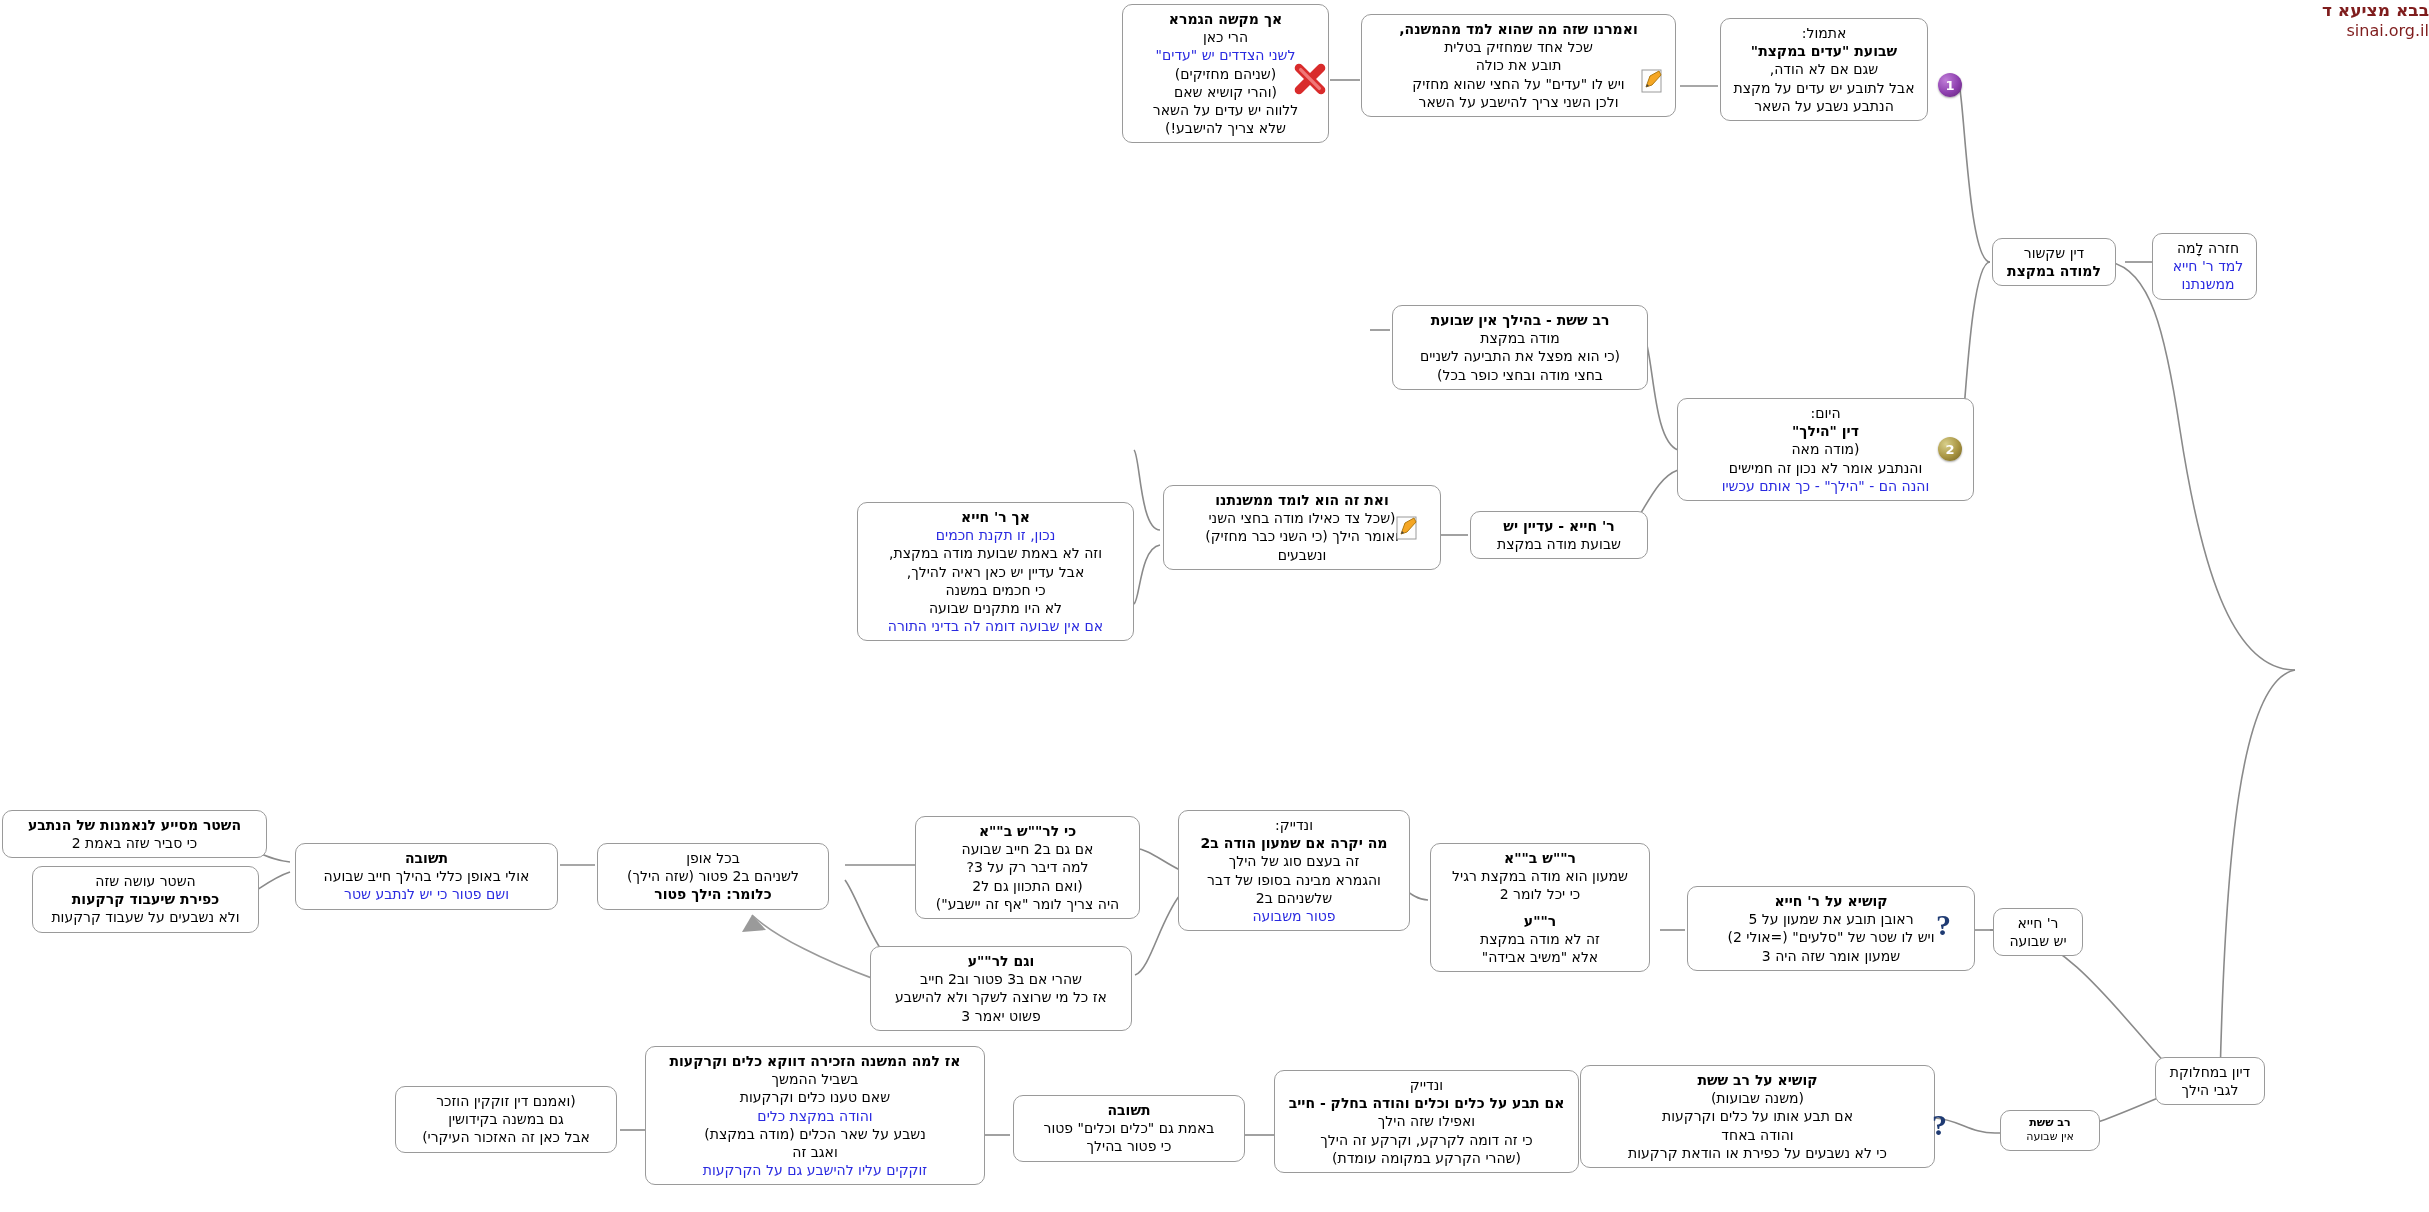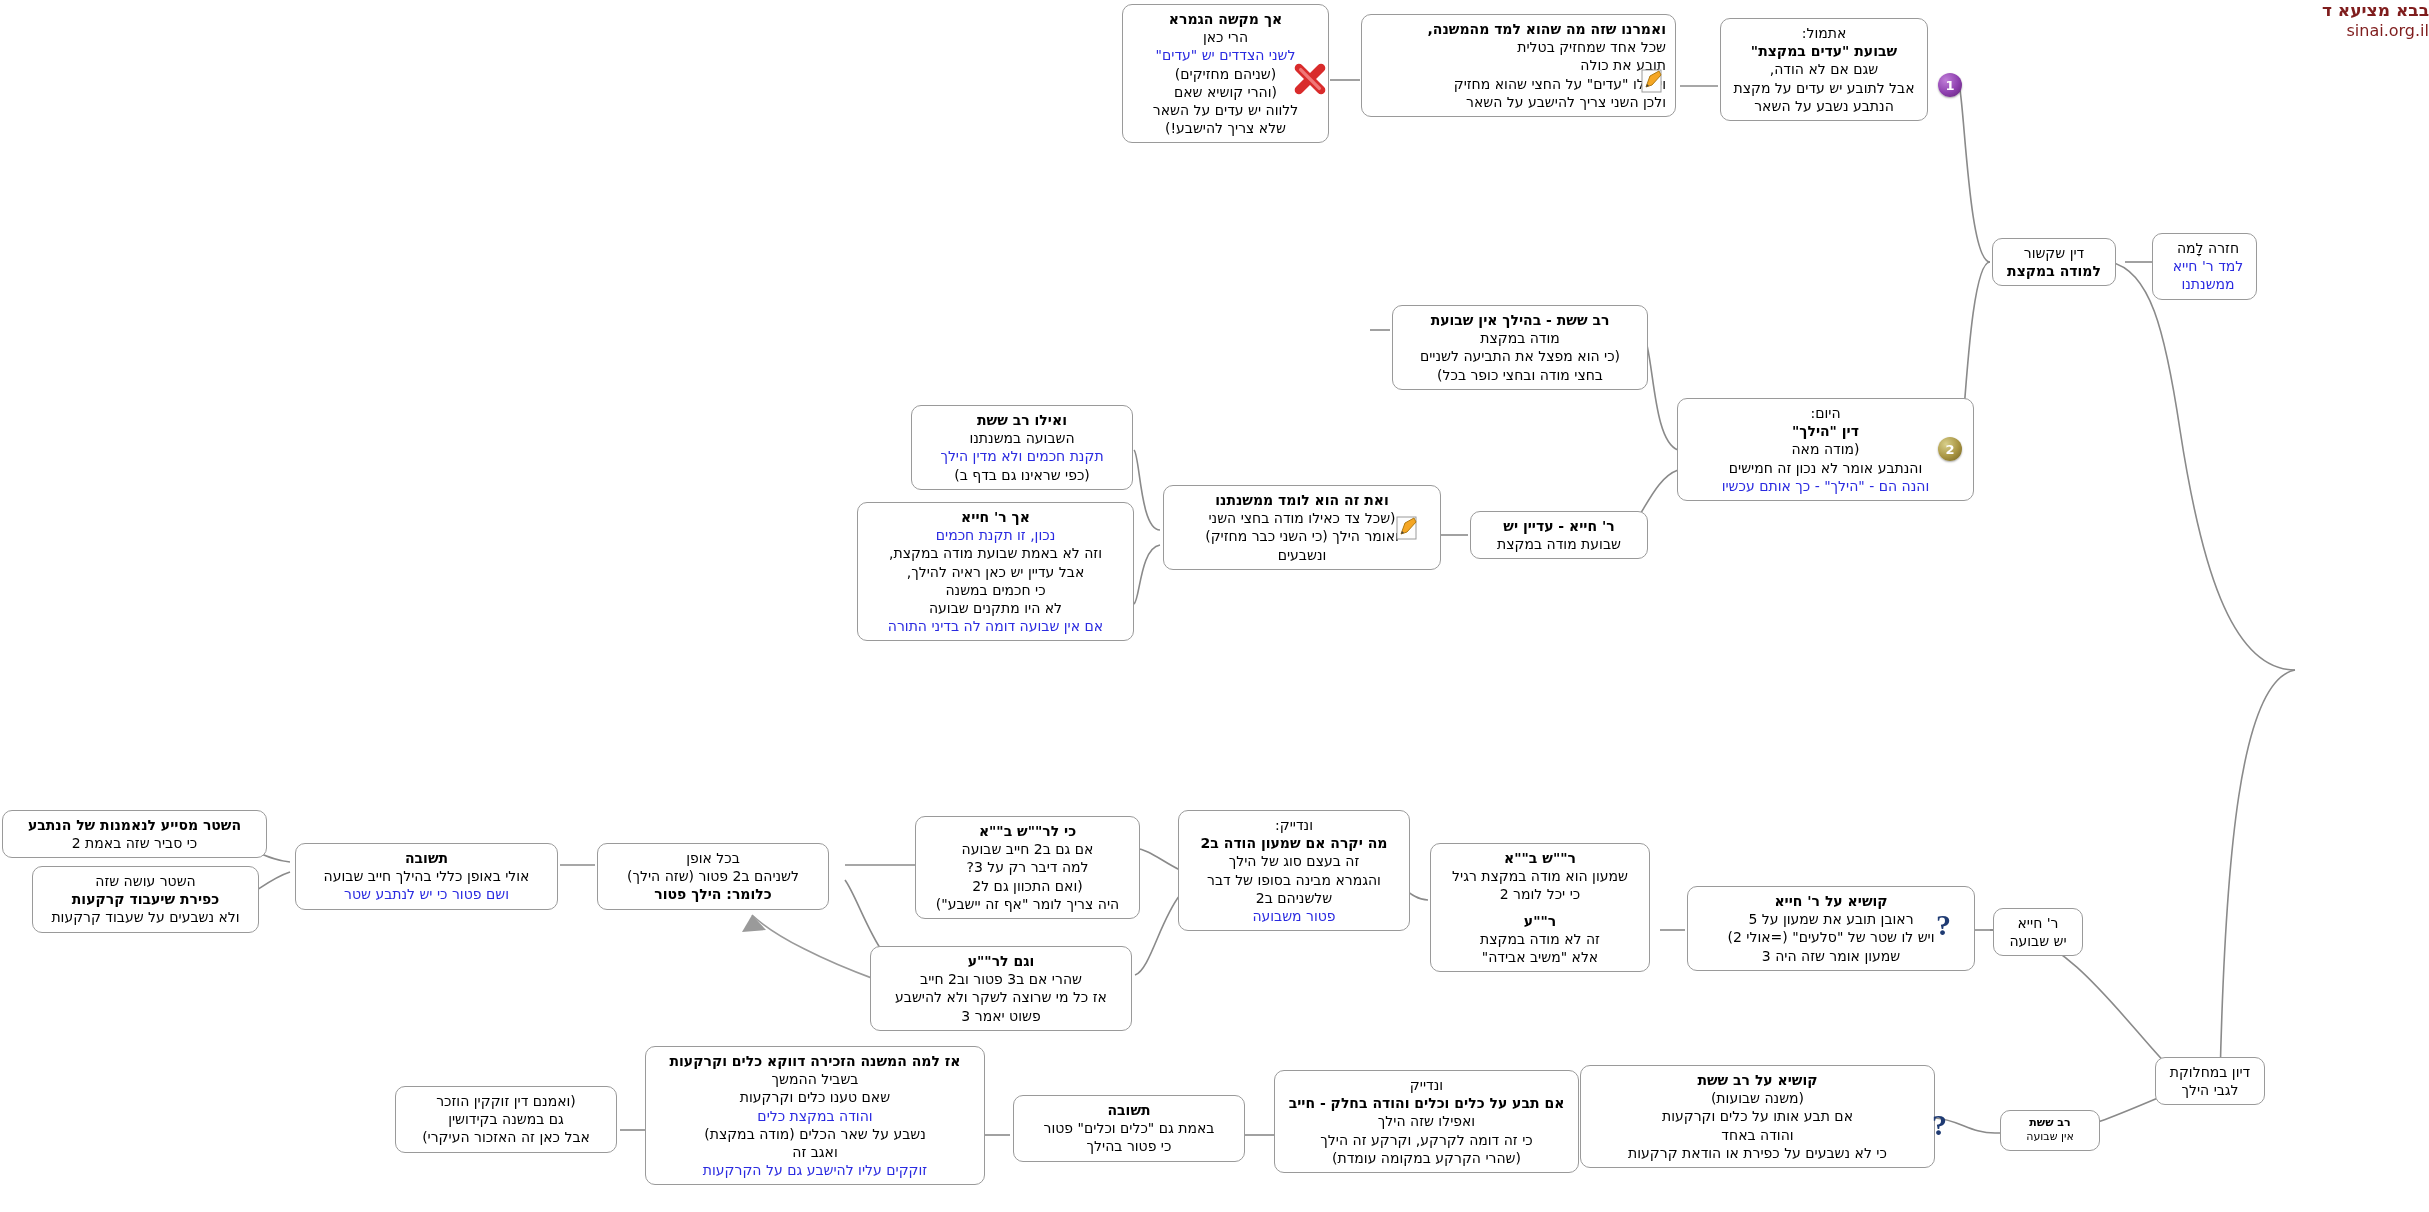--- a/index.html
+++ b/index.html
@@ -161,21 +161,21 @@
   <svg class="xmark" style="left:1293px;top:62px;" viewBox="0 0 40 40">
     <g stroke="#d92b2b" stroke-width="10" stroke-linecap="round">
       <line x1="7" y1="7" x2="33" y2="33"></line>
       <line x1="33" y1="7" x2="7" y2="33"></line>
     </g>
     <g stroke="#f07777" stroke-width="4" stroke-linecap="round">
       <line x1="9" y1="9" x2="31" y2="31"></line>
     </g>
   </svg>
 
-  <div class="node" style="left:1361px;top:14px;width:315px;font-size:14px;text-align:right;">
+  <div class="node" style="left:1361px;top:14px;width:315px;font-size:14px;">
     <span class="ln b">ואמרנו שזה מה שהוא למד מהמשנה,</span>
     <span class="ln">שכל אחד שמחזיק בטלית</span>
     <span class="ln">תובע את כולה</span>
     <span class="ln">ויש לו "עדים" על החצי שהוא מחזיק</span>
     <span class="ln">ולכן השני צריך להישבע על השאר</span>
   </div>
   <svg class="note-icon" style="left:1640px;top:68px;" viewBox="0 0 26 26">
     <rect x="2" y="2" width="19" height="22" fill="#fdfdfd" stroke="#9a9a9a"></rect>
     <path d="M6 19 L10 8 L19 3 L21 7 L12 17 Z" fill="#f5a623" stroke="#b07a10" stroke-width="1"></path>
     <path d="M6 19 L9 18 L7 16 Z" fill="#444"></path>
@@ -214,26 +214,20 @@
     <span class="ln">היום:</span>
     <span class="ln b">דין "הילך"</span>
     <span class="ln">(מודה מאה</span>
     <span class="ln">והנתבע אומר לא נכון זה חמישים</span>
     <span class="ln blue">והנה הם - "הילך" - כך אותם עכשיו</span>
   </div>
   <div class="badge two" style="left:1938px;top:437px;">
     <span>2</span>
   </div>
 
-  <div class="node" style="left:911px;top:405px;width:222px;font-size:14px;">
-    <span class="ln b">ואילו רב ששת</span>
-    <span class="ln">השבועה במשנתנו</span>
-    <span class="ln blue">תקנת חכמים ולא מדין הילך</span>
-    <span class="ln">(כפי שראינו גם בדף ב)</span>
-  </div>
 
   <div class="node" style="left:857px;top:502px;width:277px;font-size:14px;">
     <span class="ln b">אך ר' חייא</span>
     <span class="ln blue">נכון, זו תקנת חכמים</span>
     <span class="ln">וזה לא באמת שבועת מודה במקצת,</span>
     <span class="ln">אבל עדיין יש כאן ראיה להילך,</span>
     <span class="ln">כי חכמים במשנה</span>
     <span class="ln">לא היו מתקנים שבועה</span>
     <span class="ln blue">אם אין שבועה דומה לה בדיני התורה</span>
   </div>

